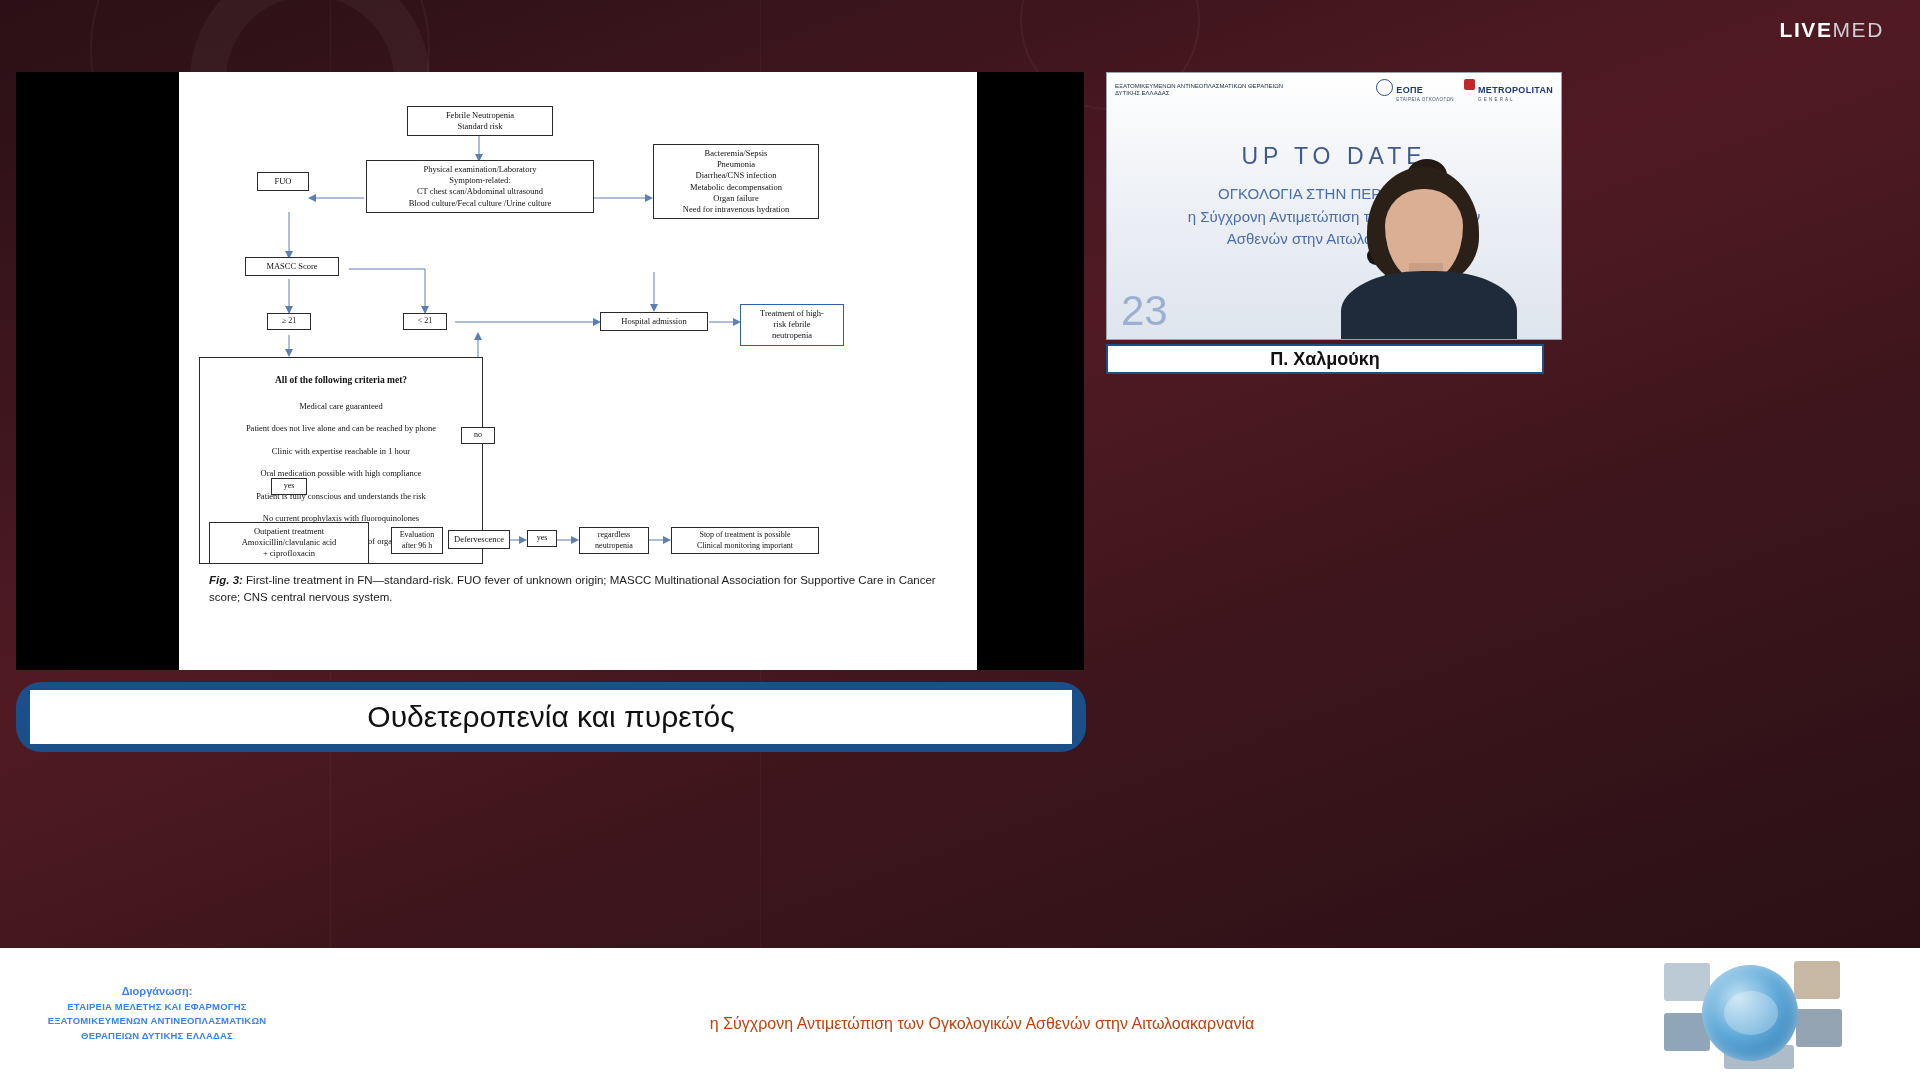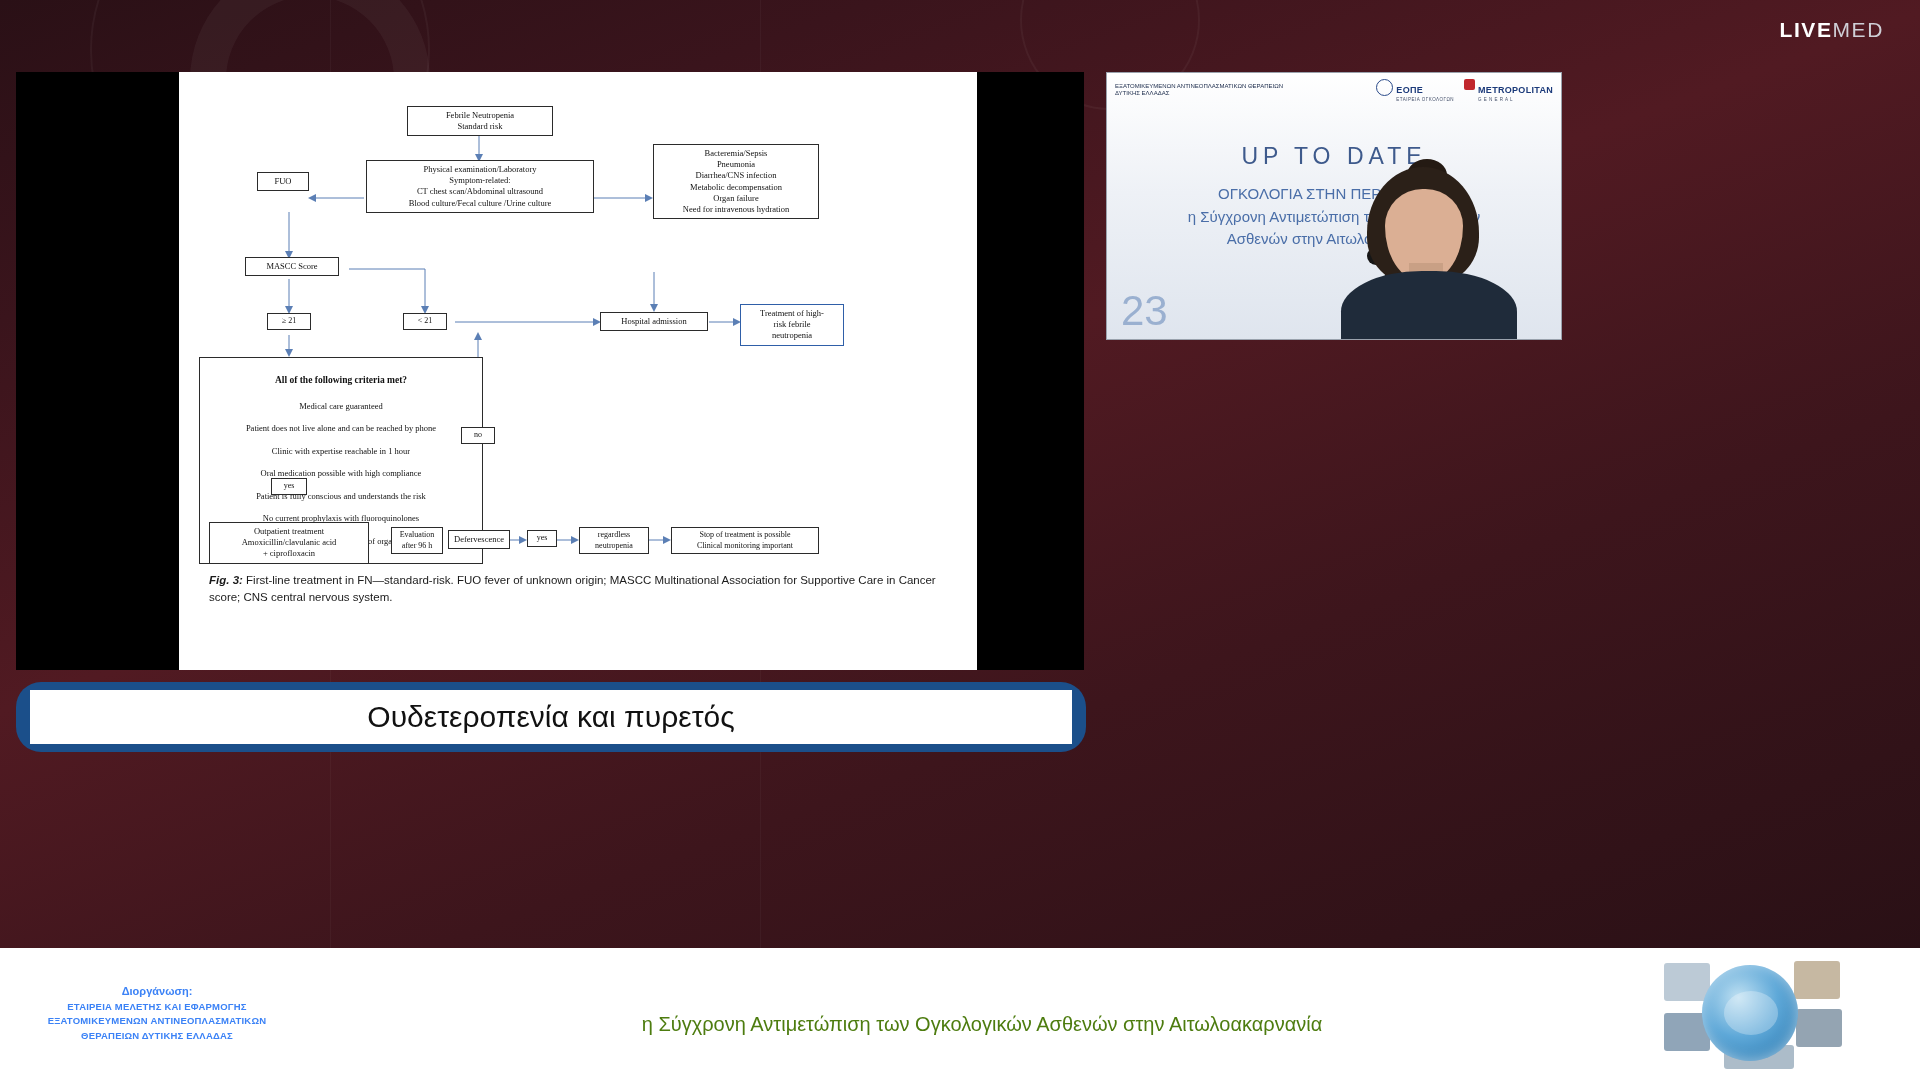--- a/index.html
+++ b/index.html
@@ -202,21 +202,21 @@
   }
   #banner-left {
     width: 300px; text-align: center; color: #3b82f6;
     padding-left: 14px;
   }
   #banner-left .org { font-size: 11px; font-weight: bold; margin-bottom: 3px; }
   #banner-left .line { font-size: 9.5px; line-height: 1.5; font-weight: bold; letter-spacing: .2px; }
   #banner-center { flex: 1; text-align: center; }
   #banner-center .l1 { font-size: 30px; color: #1b6fb5; letter-spacing: .5px; }
   #banner-center .l1 .bold { font-weight: bold; letter-spacing: 3px; color: #17406f; }
-  #banner-center .l2 { font-size: 20px; color: #4d7c0f; margin-top: 20px; }
+  #banner-center .l2 { font-size: 16px; color: #c2410c; margin-top: 20px; }
   #banner-right {
     width: 230px; height: 110px; position: relative; margin-right: 26px;
   }
   #banner-right .globe {
     position: absolute; left: 38px; top: 6px; width: 96px; height: 96px;
     border-radius: 50%;
     background: radial-gradient(circle at 38% 34%, #bfe0f2 0%, #5ea8d8 45%, #1f6fa8 100%);
     box-shadow: inset 0 0 14px rgba(255,255,255,.55);
   }
   #banner-right .globe:after {
@@ -415,20 +415,21 @@
     <div id="mic-head"></div>
     <div id="presenter">
       <div class="bun"></div>
       <div class="hair"></div>
       <div class="face"></div>
       <div class="neck"></div>
       <div class="body"></div>
     </div>
   </div>
 
+  <div id="speaker-name">Π. Χαλμούκη</div>
 
   <div id="caption-bar">
     <div id="caption-inner">Ουδετεροπενία και πυρετός</div>
   </div>
 
   <div id="banner">
     <div id="banner-left">
       <div class="org">Διοργάνωση:</div>
       <div class="line" style="white-space: pre-line;">ΕΤΑΙΡΕΙΑ ΜΕΛΕΤΗΣ ΚΑΙ ΕΦΑΡΜΟΓΗΣ
 ΕΞΑΤΟΜΙΚΕΥΜΕΝΩΝ ΑΝΤΙΝΕΟΠΛΑΣΜΑΤΙΚΩΝ

